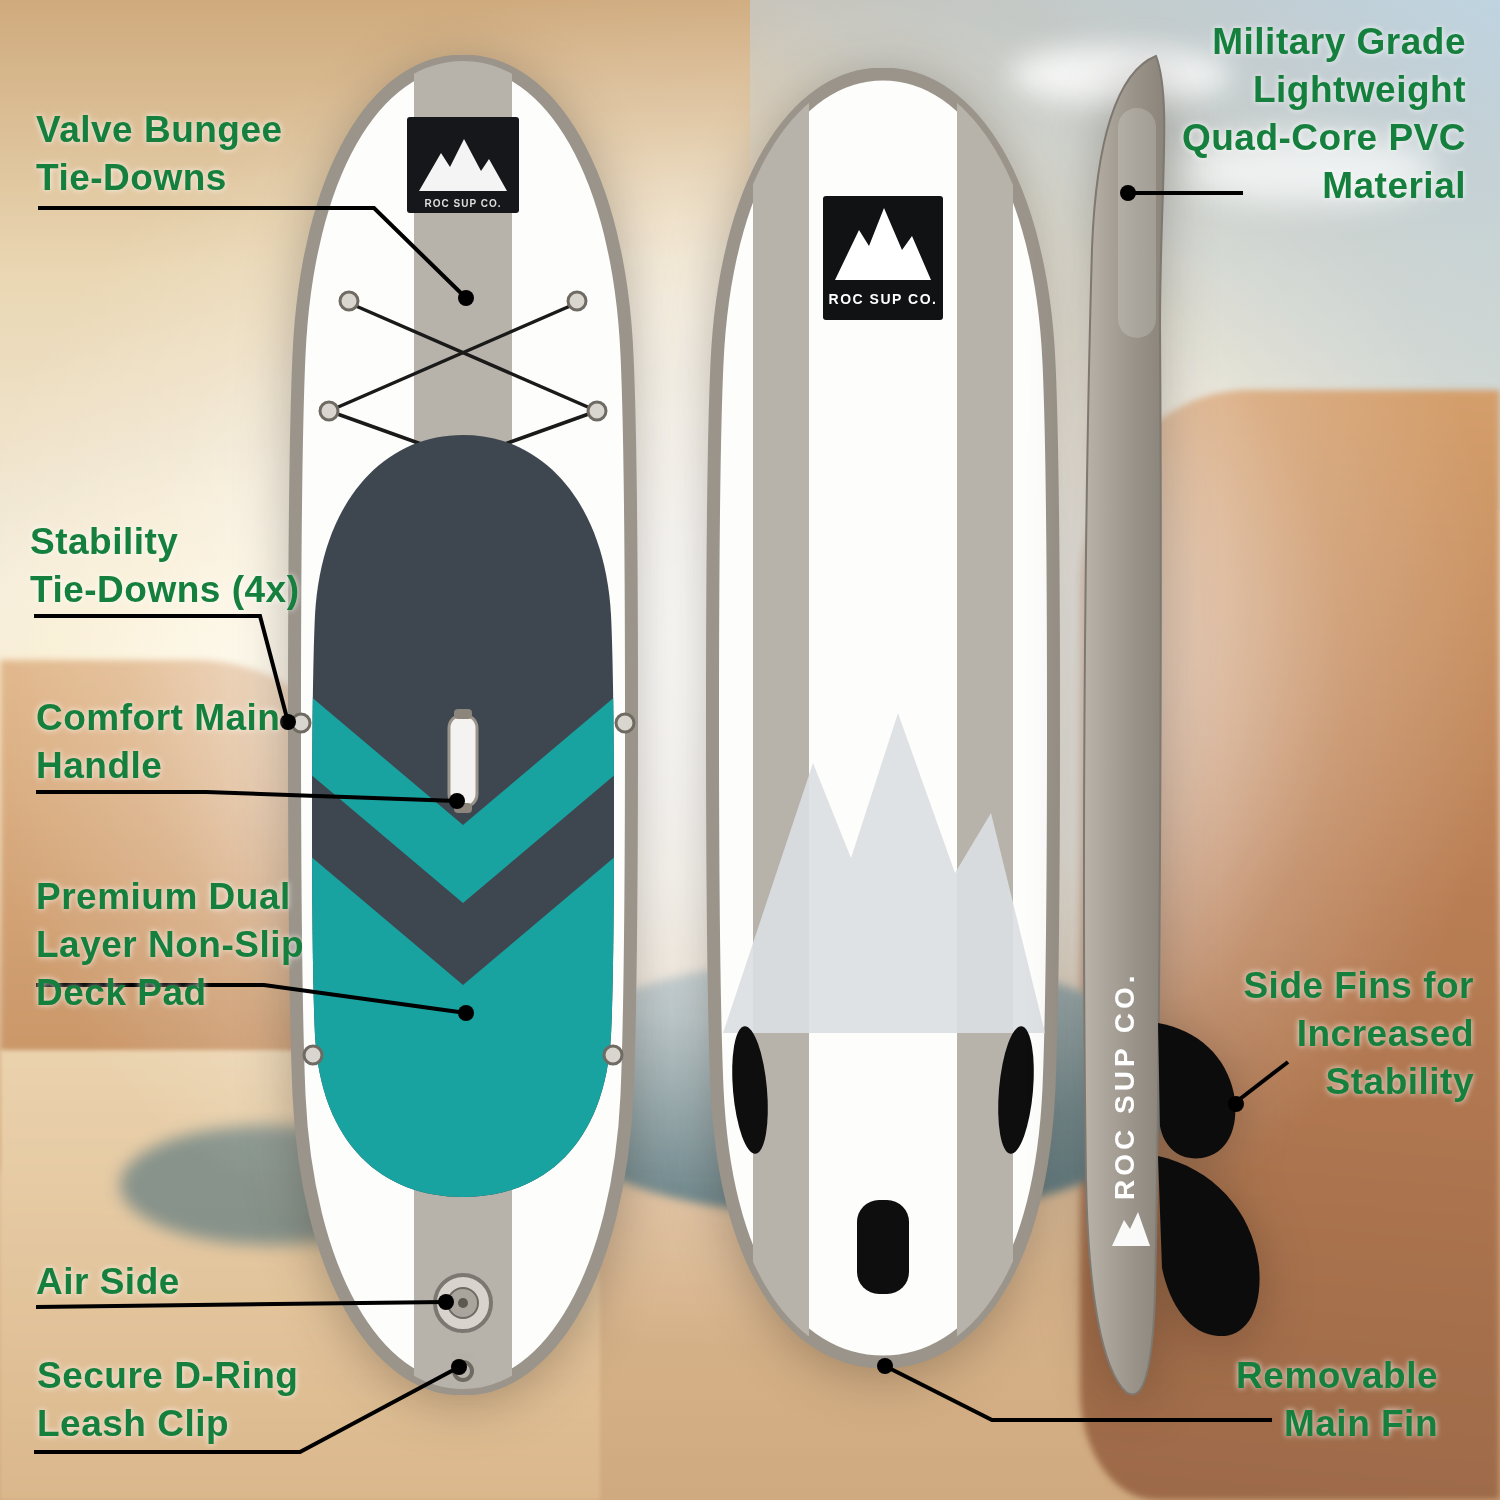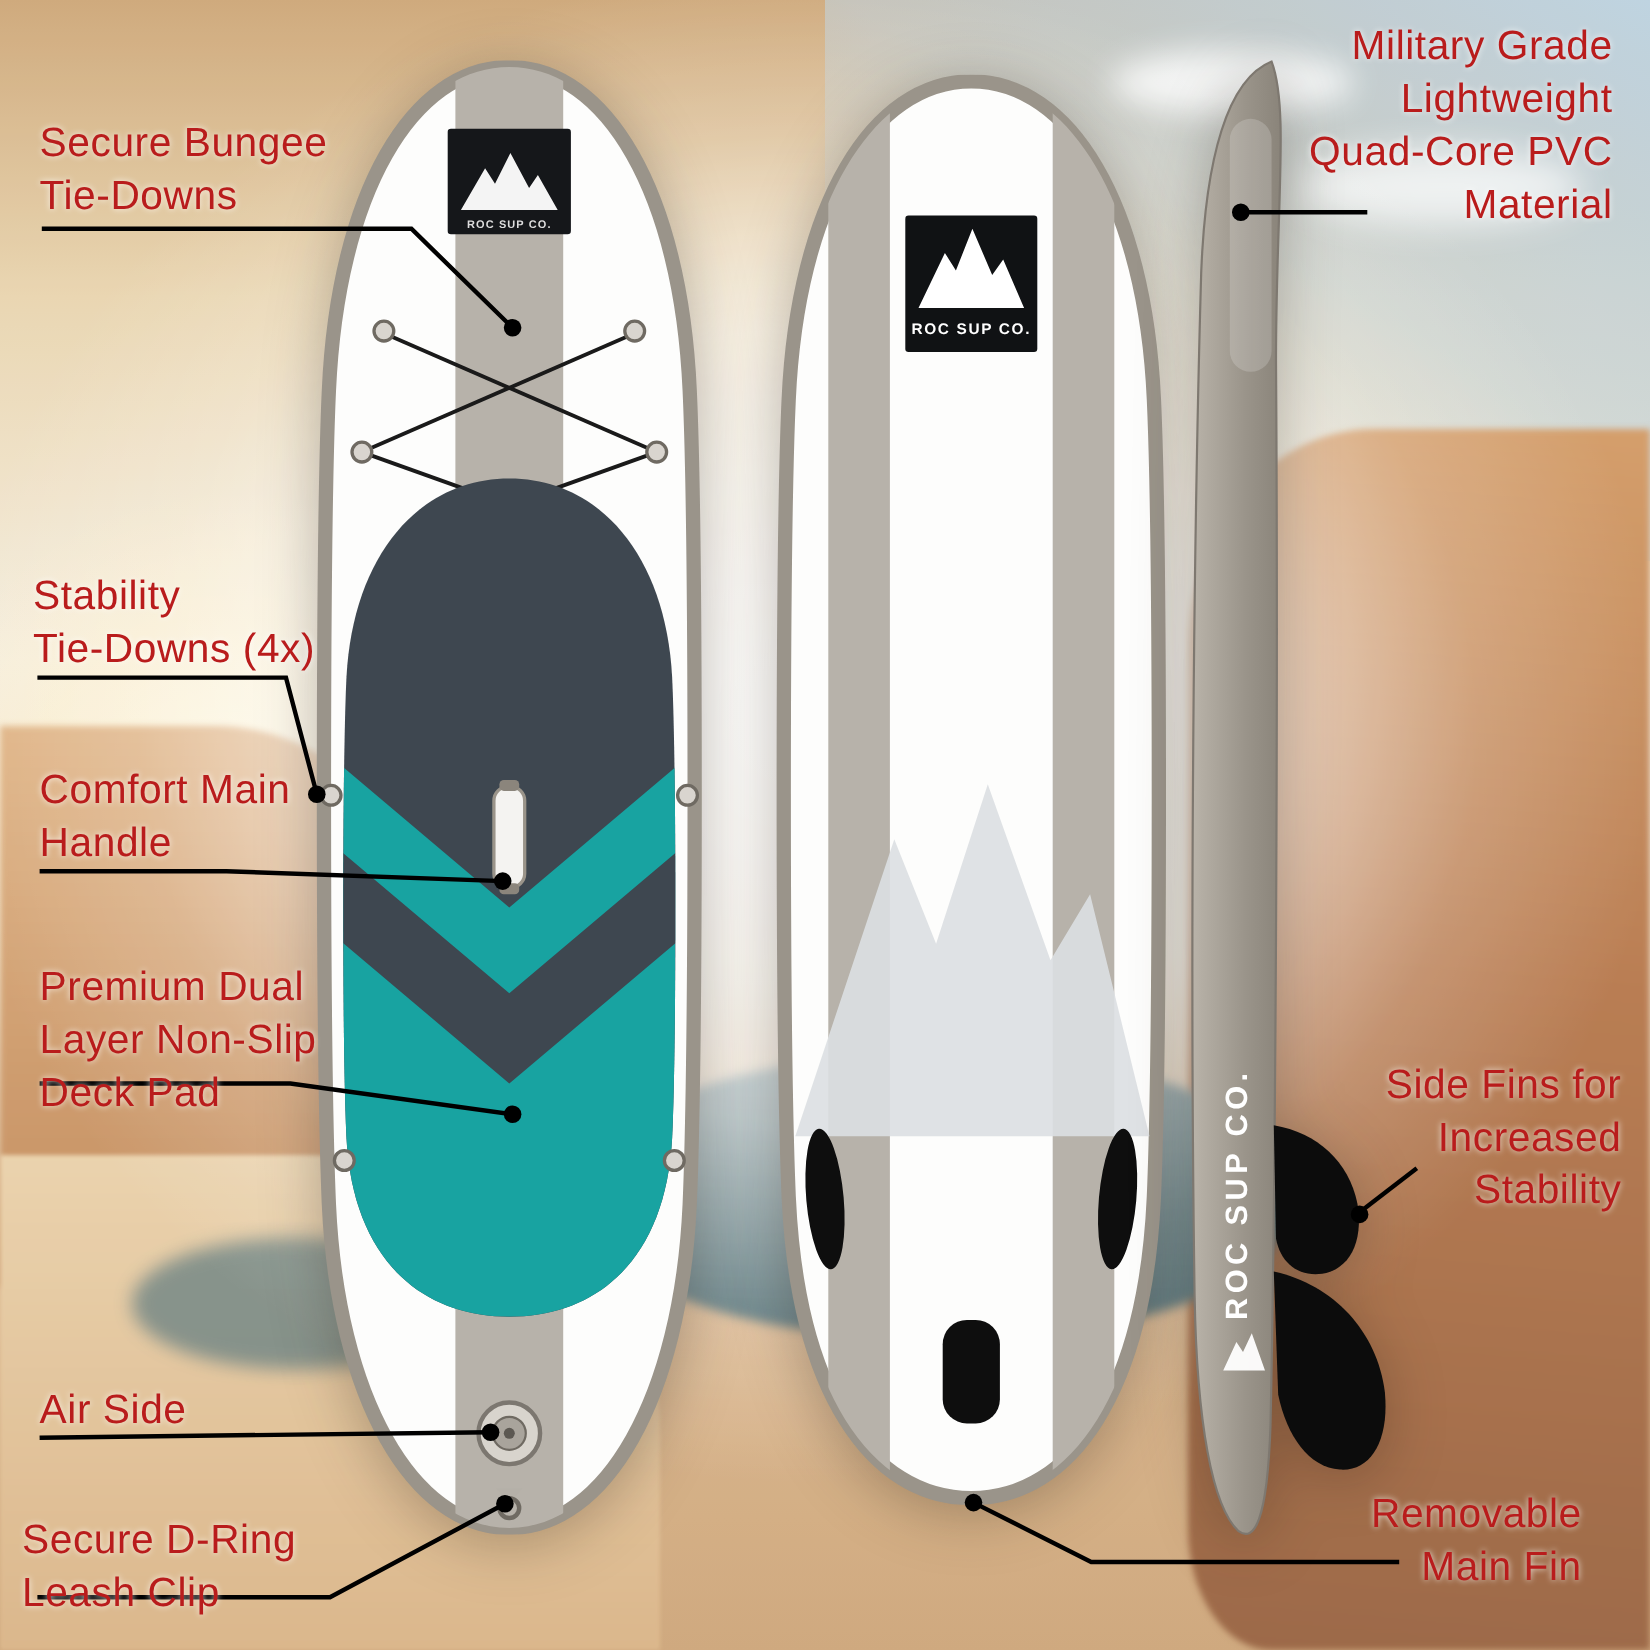--- a/index.html
+++ b/index.html
@@ -16,30 +16,30 @@
   .bg-rock-bottom-left{left:0;bottom:0;width:40%;height:30%;background:linear-gradient(180deg,#e8cda3 0%,#d7ae7d 100%);border-radius:0 55% 0 0;filter:blur(2px);}
   .bg-water{left:36%;top:64%;width:42%;height:17%;background:linear-gradient(180deg,#55767c 0%,#3c5d63 100%);border-radius:45%;filter:blur(5px);}
   .bg-water2{left:8%;top:75%;width:20%;height:8%;background:#4a6a70;border-radius:50%;filter:blur(8px);opacity:.7;}
   .bg-wash{inset:0;background:radial-gradient(ellipse 52% 46% at 49% 44%,rgba(255,255,255,.95) 0%,rgba(255,255,255,.6) 52%,rgba(255,255,255,.18) 78%,rgba(255,255,255,0) 100%);}
   .bg-veil{inset:0;background:rgba(255,255,255,.12);}
   .board{position:absolute;filter:drop-shadow(0 8px 26px rgba(40,30,20,.3));z-index:2;}
   .board-front{left:283px;top:55px;}
   .board-bottom{left:693px;top:68px;}
   .board-side{left:1060px;top:48px;}
   .lines{position:absolute;left:0;top:0;z-index:3;pointer-events:none;}
-  .callout{position:absolute;z-index:4;font-weight:400;font-size:37px;line-height:1.3;color:#b91c1c;
+  .callout{position:absolute;z-index:4;font-weight:700;font-size:37px;line-height:1.3;color:#15803d;
            white-space:pre-line;letter-spacing:.5px;text-shadow:0 0 6px rgba(255,255,255,.85);}
   .callout.right{text-align:right;}
   .lbl-bungee{left:36px;top:106px;}
   .lbl-material{right:34px;top:18px;}
   .lbl-accessory{left:30px;top:518px;}
   .lbl-handle{left:36px;top:694px;}
   .lbl-deckpad{left:36px;top:873px;}
   .lbl-airvalve{left:36px;top:1258px;}
-  .lbl-dring{left:20px;top:1352px;margin-top:24px;}
+  .lbl-dring{left:37px;top:1352px;}
   .lbl-sidefins{right:26px;top:962px;}
   .lbl-mainfin{right:62px;top:1352px;}
 </style>
 </head>
 <body>
 
 <div class="canvas">
 
   <div class="bg-layer bg-base"></div>
   <div class="bg-layer bg-sky-right"></div>
@@ -180,21 +180,21 @@
       <circle cx="288" cy="722" r="8"></circle>
       <circle cx="457" cy="801" r="8"></circle>
       <circle cx="466" cy="1013" r="8"></circle>
       <circle cx="446" cy="1302" r="8"></circle>
       <circle cx="459" cy="1367" r="8"></circle>
       <circle cx="1236" cy="1104" r="8"></circle>
       <circle cx="885" cy="1366" r="8"></circle>
     </g>
   </svg>
 
-  <div class="callout lbl-bungee">Secure Bungee
+  <div class="callout lbl-bungee">Valve Bungee
 Tie-Downs</div>
   <div class="callout right lbl-material">Military Grade
 Lightweight
 Quad-Core PVC
 Material</div>
   <div class="callout lbl-accessory">Stability
 Tie-Downs (4x)</div>
   <div class="callout lbl-handle">Comfort Main
 Handle</div>
   <div class="callout lbl-deckpad">Premium Dual

